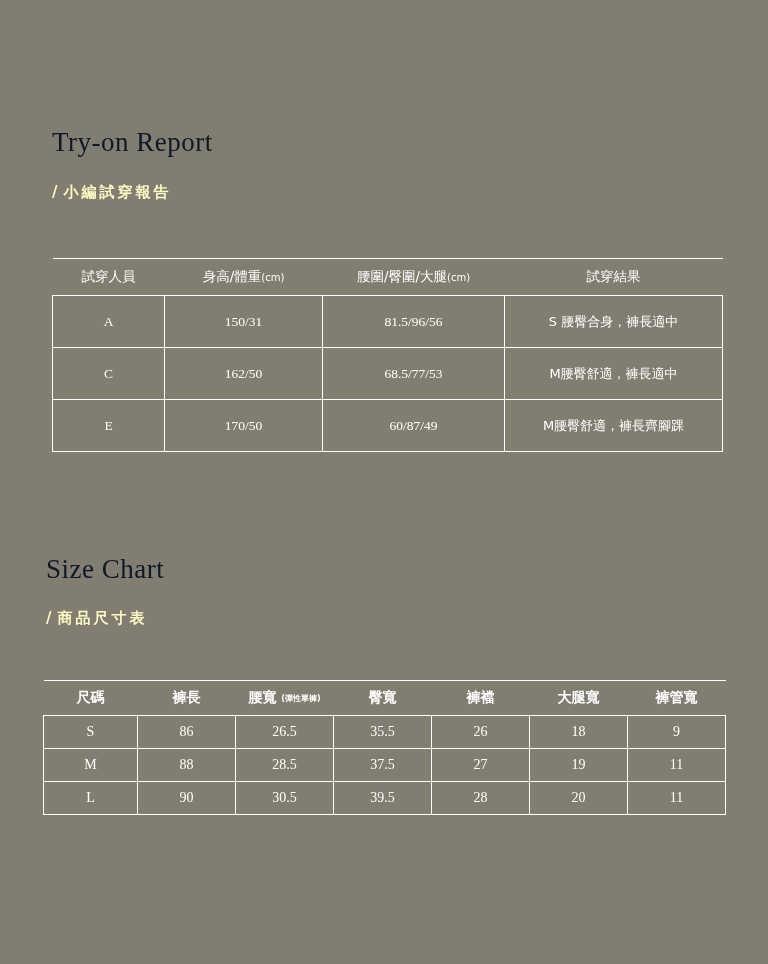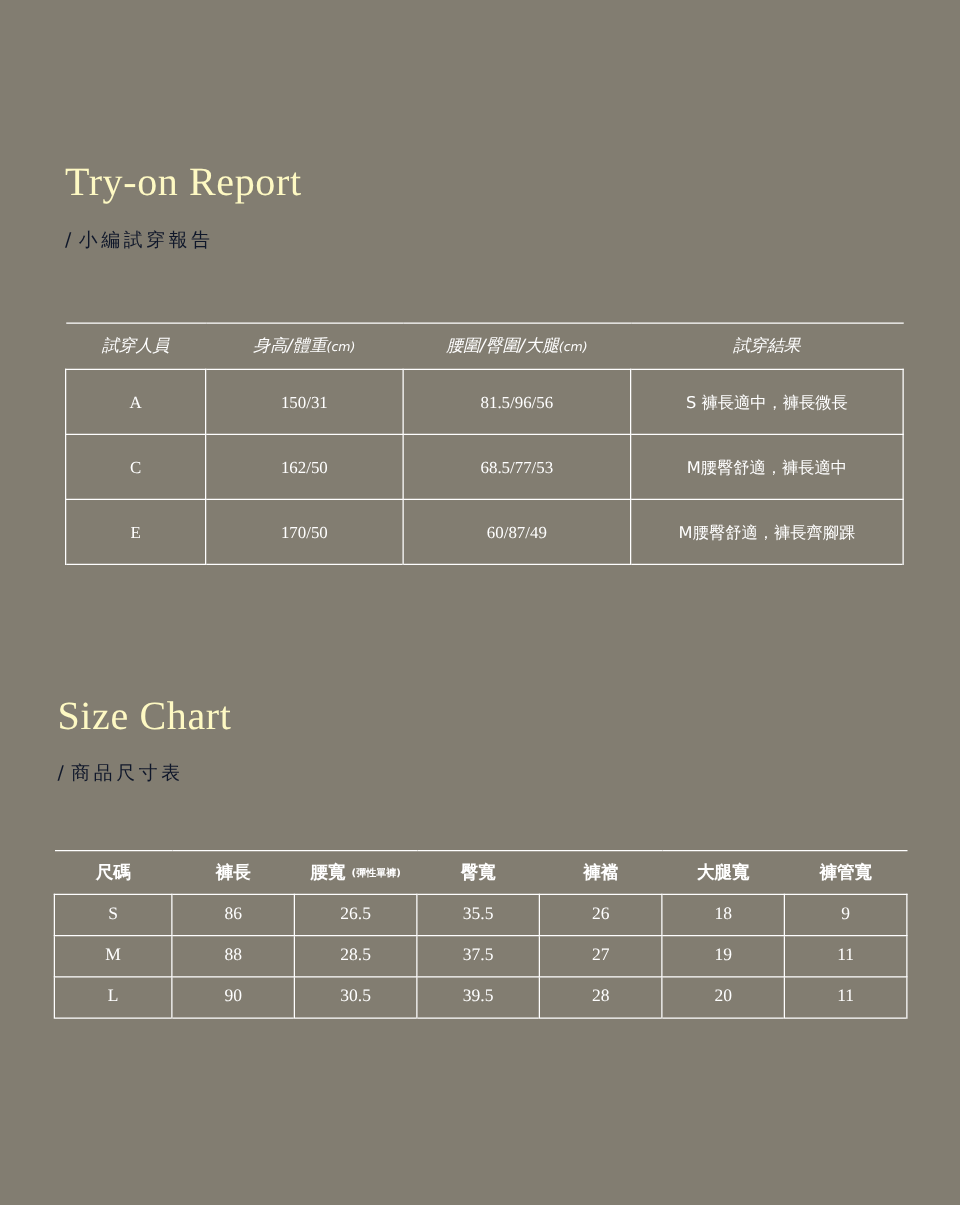--- a/index.html
+++ b/index.html
@@ -23,31 +23,31 @@
 
   
   .section-tryon {
     position: absolute;
     left: 0;
     top: 0;
     width: 768px;
   }
   .title-en {
     font-family: "Liberation Serif", serif;
-    font-size: 32px;
+    font-size: 27px;
     font-weight: 400;
     letter-spacing: 0.5px;
-    color: #fef9c3;
+    color: #0f172a;
   }
   .title-zh {
     font-family: "DejaVu Sans", sans-serif;
     font-size: 15px;
     letter-spacing: 3px;
-    color: #0f172a;
-    font-weight: 400;
+    color: #fef9c3;
+    font-weight: 700;
   }
   .title-zh .slash {
     letter-spacing: 0;
     margin-right: 6px;
   }
 
   #tryon-title {
     position: absolute;
     left: 52px;
     top: 127px;
@@ -78,21 +78,20 @@
     vertical-align: middle;
     font-family: "DejaVu Sans", sans-serif;
     color: #ffffff;
   }
   #tryon-table thead th {
     height: 36px;
     font-size: 13.5px;
     font-weight: 400;
     border: none;
     padding: 0;
-    font-style: italic;
   }
   #tryon-table thead th .unit {
     font-size: 10px;
   }
   #tryon-table tbody td {
     height: 51px;
     font-size: 13.5px;
     font-weight: 400;
     border: 1px solid #ffffff;
     padding: 0 4px;
@@ -197,21 +196,21 @@
           <th>
             <span>試穿結果</span>
           </th>
         </tr>
       </thead>
       <tbody>
         <tr>
           <td>A</td>
           <td>150/31</td>
           <td>81.5/96/56</td>
-          <td class="zh">S 褲長適中，褲長微長</td>
+          <td class="zh">S 腰臀合身，褲長適中</td>
         </tr>
         <tr>
           <td>C</td>
           <td>162/50</td>
           <td>68.5/77/53</td>
           <td class="zh">M腰臀舒適，褲長適中</td>
         </tr>
         <tr>
           <td>E</td>
           <td>170/50</td>

